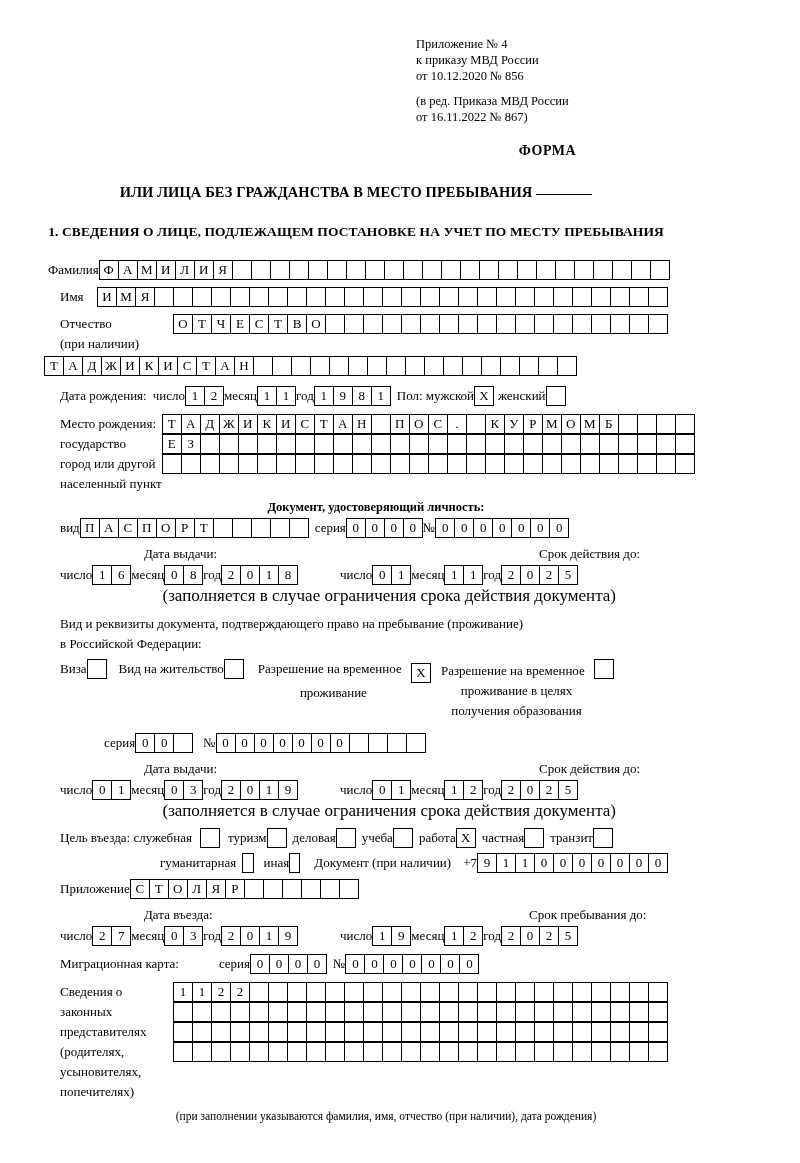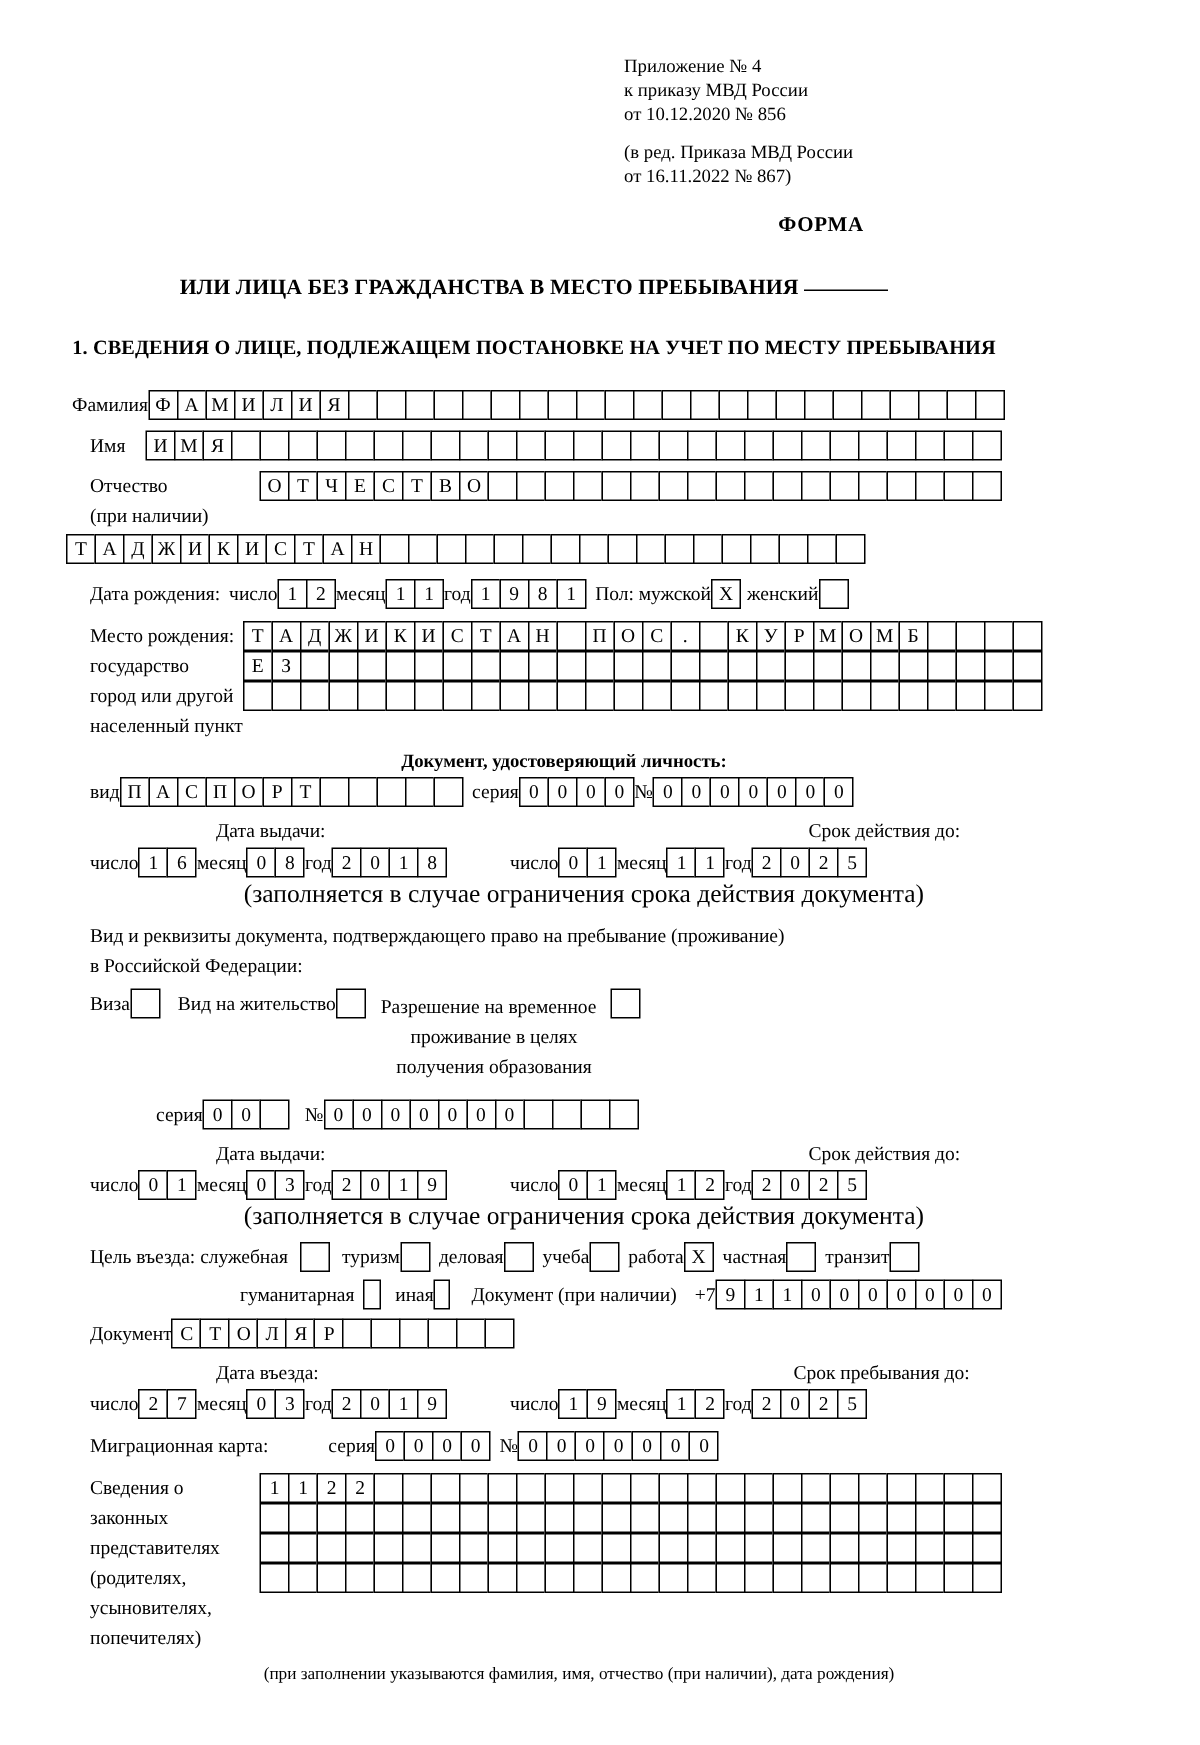--- a/index.html
+++ b/index.html
@@ -490,20 +490,25 @@
   <div class="subnote" style="text-align:right; padding-right:52px;">(заполняется в случае ограничения срока действия документа)</div>
 
   <div class="lbl" style="margin-left:16px; margin-top:8px;">Вид и реквизиты документа, подтверждающего право на пребывание (проживание)</div>
   <div class="lbl" style="margin-left:16px;">в Российской Федерации:</div>
 
   <div class="flexline" style="margin-left:16px; margin-top:5px; align-items:flex-start;">
     <span class="lbl">Виза</span>
     <span class="chk"></span>
     <span class="lbl" style="margin-left:12px;">Вид на жительство</span>
     <span class="chk"></span>
+    <span style="margin-left:14px; text-align:center;">
+      <span class="lbl">Разрешение на временное</span>
+      <span class="chk" style="margin-left:6px;">X</span>
+      <div class="lbl" style="text-align:center; padding-right:22px;">проживание</div>
+    </span>
     <span style="margin-left:10px; text-align:center;">
       <span class="lbl">Разрешение на временное</span>
       <span class="chk" style="margin-left:6px;"></span>
       <div class="lbl" style="text-align:center; padding-right:22px;">проживание в целях</div>
       <div class="lbl" style="text-align:center; padding-right:22px;">получения образования</div>
     </span>
   </div>
 
   <div class="flexline" style="margin-left:16px; margin-top:12px;">
     <span class="lbl" style="margin-left:44px;">серия</span>
@@ -604,21 +609,21 @@
         <div class="bx">0</div>
         <div class="bx">0</div>
         <div class="bx">0</div>
         <div class="bx">0</div>
         <div class="bx">0</div>
         <div class="bx">0</div>
       </span>
   </div>
 
   <div class="flexline" style="margin-left:16px; margin-top:6px;">
-    <span class="lbl">Документ</span>
+    <span class="lbl">Приложение</span>
     <span class="boxes" id="prof-boxes">
         <div class="bx">С</div>
         <div class="bx">Т</div>
         <div class="bx">О</div>
         <div class="bx">Л</div>
         <div class="bx">Я</div>
         <div class="bx">Р</div>
         <div class="bx"></div>
         <div class="bx"></div>
         <div class="bx"></div>

